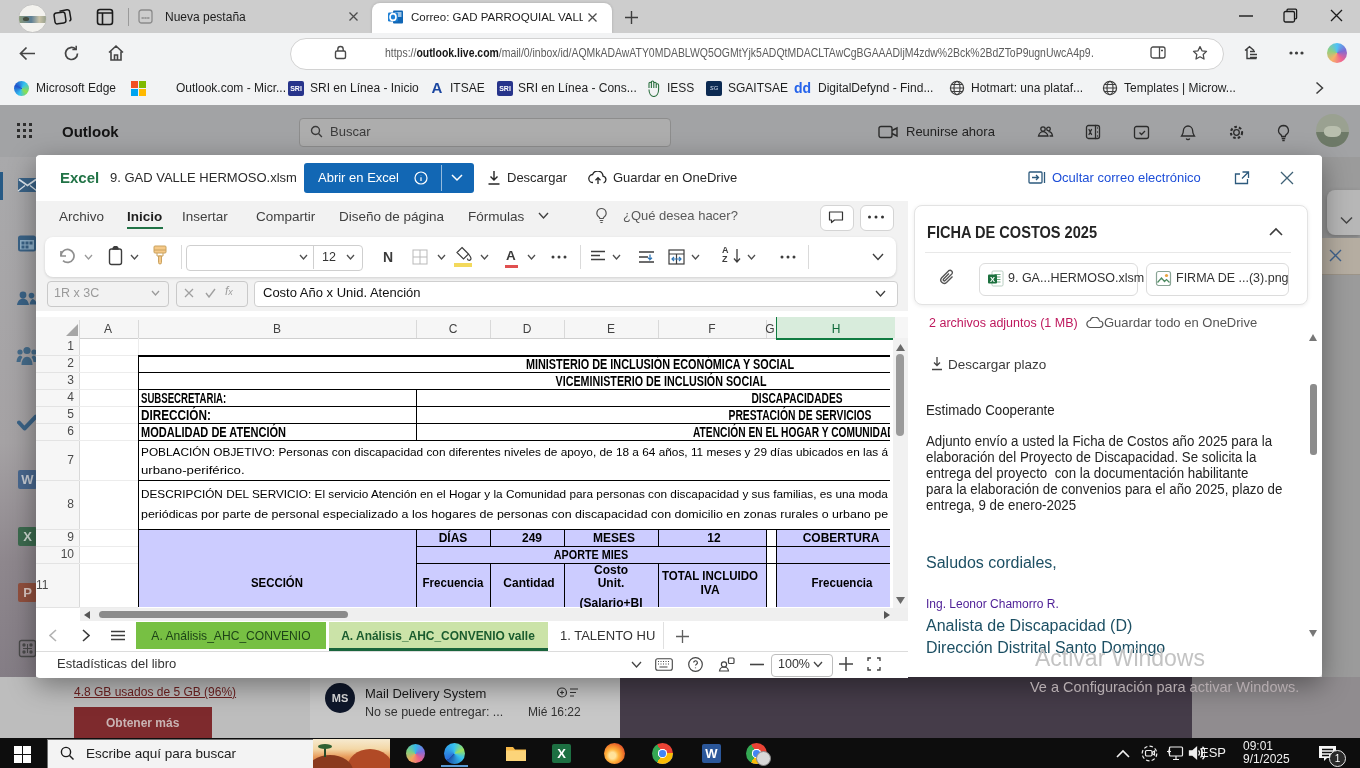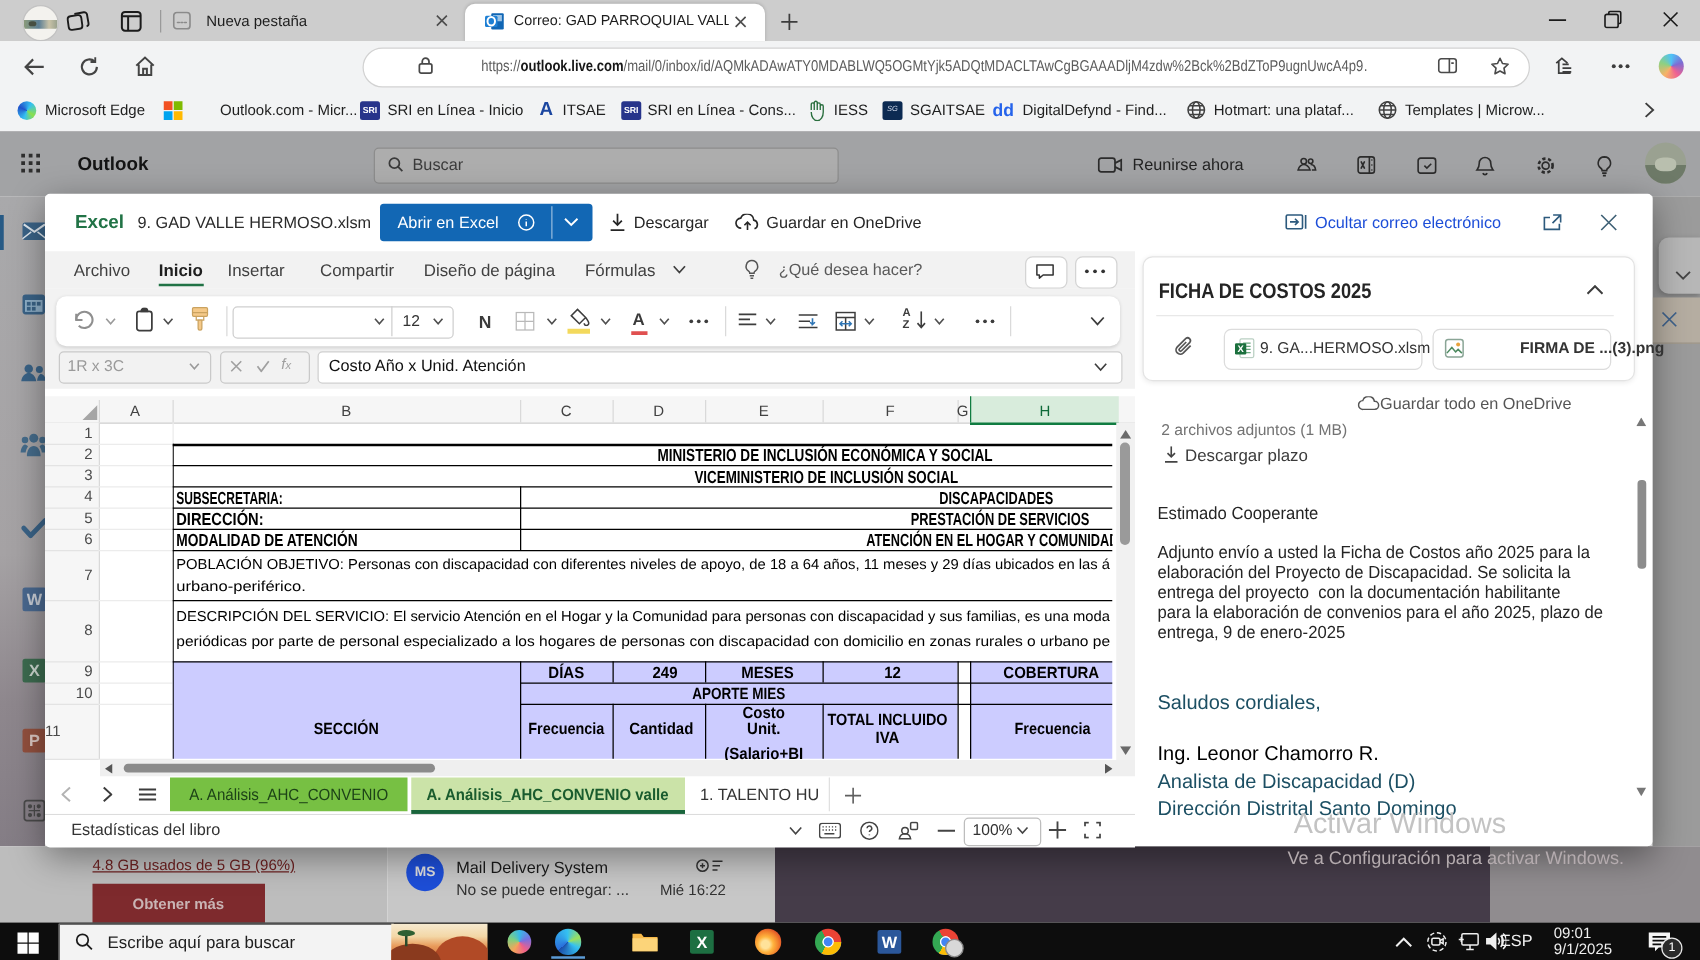--- a/index.html
+++ b/index.html
@@ -231,21 +231,21 @@
 <svg class="a" style="left:1329px;top:249px" width="13" height="13" viewBox="0 0 13 13" stroke="#3f628c" stroke-width="1.4">
     <path d="M1 1l11 11M12 1L1 12"></path>
   </svg>
 <div class="a" style="left:0px;top:677px;width:310px;height:61px;background:#bdbdbd;"></div>
 <div class="a" style="left:310px;top:677px;width:310px;height:61px;background:#c7c7c7;"></div>
 <div class="a" style="left:620px;top:677px;width:572px;height:61px;background:#453c49;"></div>
 <div class="a" style="left:1192px;top:677px;width:168px;height:61px;background:#908c8f;"></div>
 <div class="tx" style="left:74px;top:680px;height:24px;line-height:24px;font-size:12px;color:#6d2020;font-weight:normal;"><span style="text-decoration:underline;">4.8 GB usados de 5 GB (96%)</span></div>
 <div class="a" style="left:74px;top:707px;width:138px;height:31px;background:#7e2a2d;"></div>
 <div class="tx" style="left:106px;top:711px;height:24px;line-height:24px;font-size:12px;color:#c9b4b4;font-weight:bold;">Obtener más</div>
-<div class="a" style="left:325px;top:683px;width:30px;height:30px;border-radius:50%;background:#1d4ed8;color:#dfdfdf;font-size:11px;font-weight:bold;text-align:center;line-height:30px;">MS</div>
+<div class="a" style="left:325px;top:683px;width:30px;height:30px;border-radius:50%;background:#0f172a;color:#dfdfdf;font-size:11px;font-weight:bold;text-align:center;line-height:30px;">MS</div>
 <div class="tx" style="left:365px;top:681px;height:26px;line-height:26px;font-size:13px;color:#1a1a1a;font-weight:normal;">Mail Delivery System</div>
 <div class="tx" style="left:365px;top:699.5px;height:25.0px;line-height:25.0px;font-size:12.5px;color:#323232;font-weight:normal;">No se puede entregar: ...</div>
 <div class="tx" style="left:528px;top:700px;height:24px;line-height:24px;font-size:12px;color:#323232;font-weight:normal;">Mié 16:22</div>
 <svg class="a" style="left:556px;top:686px" width="24" height="13" viewBox="0 0 24 13" fill="none" stroke="#333" stroke-width="1.2">
     <circle cx="6" cy="6.5" r="4.5"></circle>
     <path d="M4 6.5h4M6 4.5v4M14 3h8M14 6.5h6M14 10h4"></path>
   </svg>
 <div class="a" style="left:36px;top:155px;width:1286px;height:522px;background:#fff;border-radius:4px;box-shadow:0 8px 28px rgba(0,0,0,.4);"></div>
 <div class="tx" style="left:60px;top:163px;height:30px;line-height:30px;font-size:15px;color:#217346;font-weight:bold;">Excel</div>
 <div class="tx" style="left:110px;top:165px;height:26px;line-height:26px;font-size:13px;color:#2b2b2b;font-weight:normal;">9. GAD VALLE HERMOSO.xlsm</div>
@@ -610,38 +610,38 @@
     <rect x="1" y="4.5" width="9" height="9" rx="1" fill="#1b703d"></rect>
     <text x="5.5" y="11.5" font-size="7.5" font-weight="bold" fill="#fff" text-anchor="middle" font-family="Liberation Sans">X</text>
   </svg>
 <div class="tx" style="left:1008px;top:265.5px;height:25.0px;line-height:25.0px;font-size:12.5px;color:#333;font-weight:normal;">9. GA...HERMOSO.xlsm</div>
 <div class="a" style="left:1146px;top:263px;width:141px;height:31px;background:#fff;border:1px solid #dcdcdc;border-radius:6px;"></div>
 <svg class="a" style="left:1155px;top:270px" width="17" height="17" viewBox="0 0 17 17" fill="none">
     <rect x="1.5" y="1.5" width="14" height="14" rx="2" stroke="#8aa596" stroke-width="1.2"></rect>
     <circle cx="11.5" cy="5.5" r="1.6" fill="#e8a33d"></circle>
     <path d="M2.5 12.5l4-4.5 3 3.5 2-2 3 3" stroke="#4d8a60" stroke-width="1.2"></path>
   </svg>
-<div class="tx" style="left:1176px;top:265.5px;height:25.0px;line-height:25.0px;font-size:12.5px;color:#333;font-weight:bold;margin-left:40px;">FIRMA DE ...(3).png</div>
-<div class="tx" style="left:929px;top:310.5px;height:25.0px;line-height:25.0px;font-size:12.5px;color:#737373;font-weight:normal;margin-top:21px;">2 archivos adjuntos (1 MB)</div>
+<div class="tx" style="left:1176px;top:265.5px;height:25.0px;line-height:25.0px;font-size:12.5px;color:#333;font-weight:normal;">FIRMA DE ...(3).png</div>
+<div class="tx" style="left:929px;top:310.5px;height:25.0px;line-height:25.0px;font-size:12.5px;color:#be185d;font-weight:normal;">2 archivos adjuntos (1 MB)</div>
 <svg class="a" style="left:1086px;top:317px" width="18" height="12" viewBox="0 0 18 12" fill="none" stroke="#555" stroke-width="1.2">
     <path d="M4.5 10.5a3.5 3.5 0 0 1-.3-7A4.8 4.8 0 0 1 13.5 4a3.2 3.2 0 0 1 .4 6.4z"></path>
   </svg>
 <div class="tx" style="left:1104px;top:310px;height:26px;line-height:26px;font-size:13px;color:#555;font-weight:normal;">Guardar todo en OneDrive</div>
 <svg class="a" style="left:931px;top:357px" width="12" height="14" viewBox="0 0 12 14" fill="none" stroke="#444" stroke-width="1.3">
     <path d="M6 0v8M3 5.5L6 8.5 9 5.5M1 12.5h10"></path>
   </svg>
 <div class="tx" style="left:948px;top:350.5px;height:27.0px;line-height:27.0px;font-size:13.5px;color:#3b3b3b;font-weight:normal;">Descargar plazo</div>
 <div class="tx" style="left:926px;top:396px;height:28px;line-height:28px;font-size:14px;color:#242424;font-weight:normal;transform:scaleX(0.95);transform-origin:0 50%;">Estimado Cooperante</div>
 <div class="tx" style="left:926px;top:427px;height:28px;line-height:28px;font-size:14px;color:#242424;font-weight:normal;transform:scaleX(0.95);transform-origin:0 50%;">Adjunto envío a usted la Ficha de Costos año 2025 para la</div>
 <div class="tx" style="left:926px;top:443px;height:28px;line-height:28px;font-size:14px;color:#242424;font-weight:normal;transform:scaleX(0.95);transform-origin:0 50%;">elaboración del Proyecto de Discapacidad. Se solicita la</div>
 <div class="tx" style="left:926px;top:459px;height:28px;line-height:28px;font-size:14px;color:#242424;font-weight:normal;transform:scaleX(0.95);transform-origin:0 50%;">entrega del proyecto&nbsp; con la documentación habilitante</div>
 <div class="tx" style="left:926px;top:475px;height:28px;line-height:28px;font-size:14px;color:#242424;font-weight:normal;transform:scaleX(0.95);transform-origin:0 50%;">para la elaboración de convenios para el año 2025, plazo de</div>
 <div class="tx" style="left:926px;top:491px;height:28px;line-height:28px;font-size:14px;color:#242424;font-weight:normal;transform:scaleX(0.95);transform-origin:0 50%;">entrega, 9 de enero-2025</div>
 <div class="tx" style="left:926px;top:547px;height:32px;line-height:32px;font-size:16px;color:#1c4f63;font-weight:normal;">Saludos cordiales,</div>
-<div class="tx" style="left:926px;top:588px;height:32px;line-height:32px;font-size:16px;color:#000000;font-weight:normal;">Ing. Leonor Chamorro R.</div>
+<div class="tx" style="left:926px;top:588px;height:32px;line-height:32px;font-size:12px;color:#4c1d95;font-weight:normal;">Ing. Leonor Chamorro R.</div>
 <div class="tx" style="left:926px;top:610px;height:32px;line-height:32px;font-size:16px;color:#1c4f63;font-weight:normal;">Analista de Discapacidad (D)</div>
 <div class="tx" style="left:926px;top:632px;height:32px;line-height:32px;font-size:16px;color:#1c4f63;font-weight:normal;">Dirección Distrital Santo Domingo</div>
 <svg class="a" style="left:1309px;top:334px" width="8" height="7" viewBox="0 0 8 7">
     <path d="M4 0l4 7H0z" fill="#777"></path>
   </svg>
 <div class="a" style="left:1310px;top:384px;width:7px;height:71px;background:#8c8c8c;border-radius:3px;"></div>
 <svg class="a" style="left:1309px;top:630px" width="8" height="7" viewBox="0 0 8 7">
     <path d="M4 7l4-7H0z" fill="#777"></path>
   </svg>
 <div class="tx" style="left:1035px;top:645px;font-size:23px;color:#c3c3c3;">Activar Windows</div>

